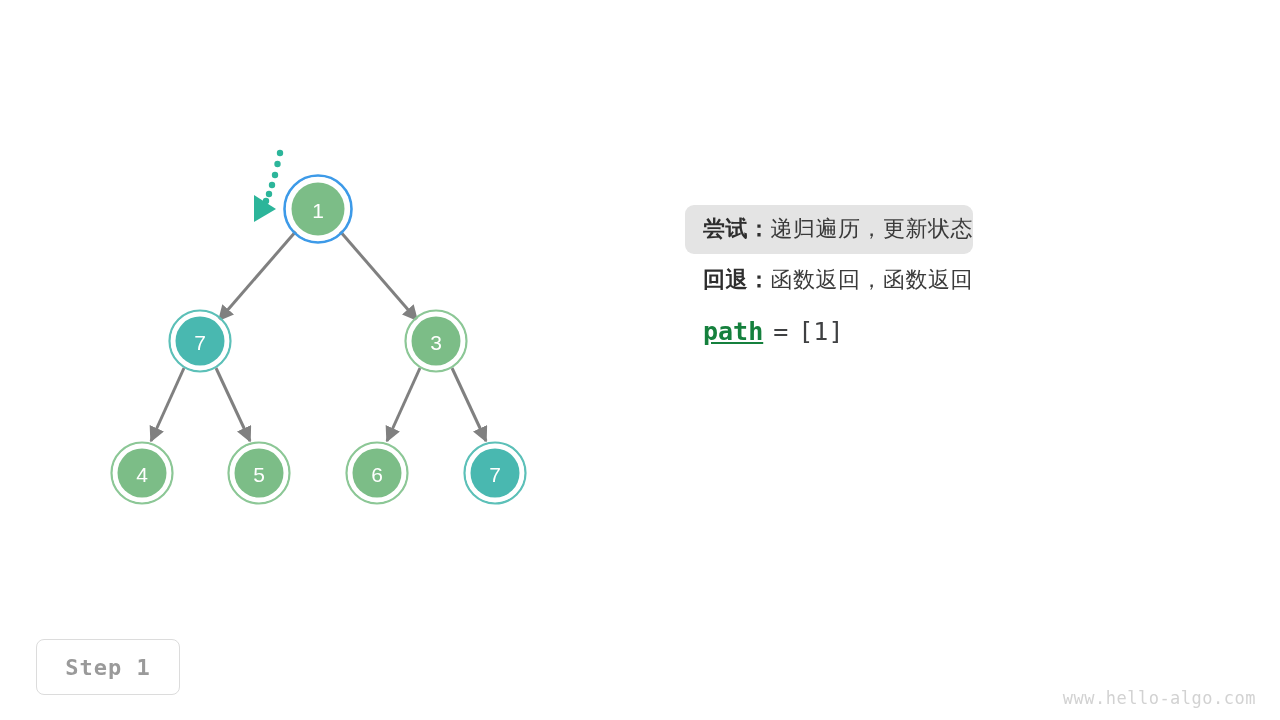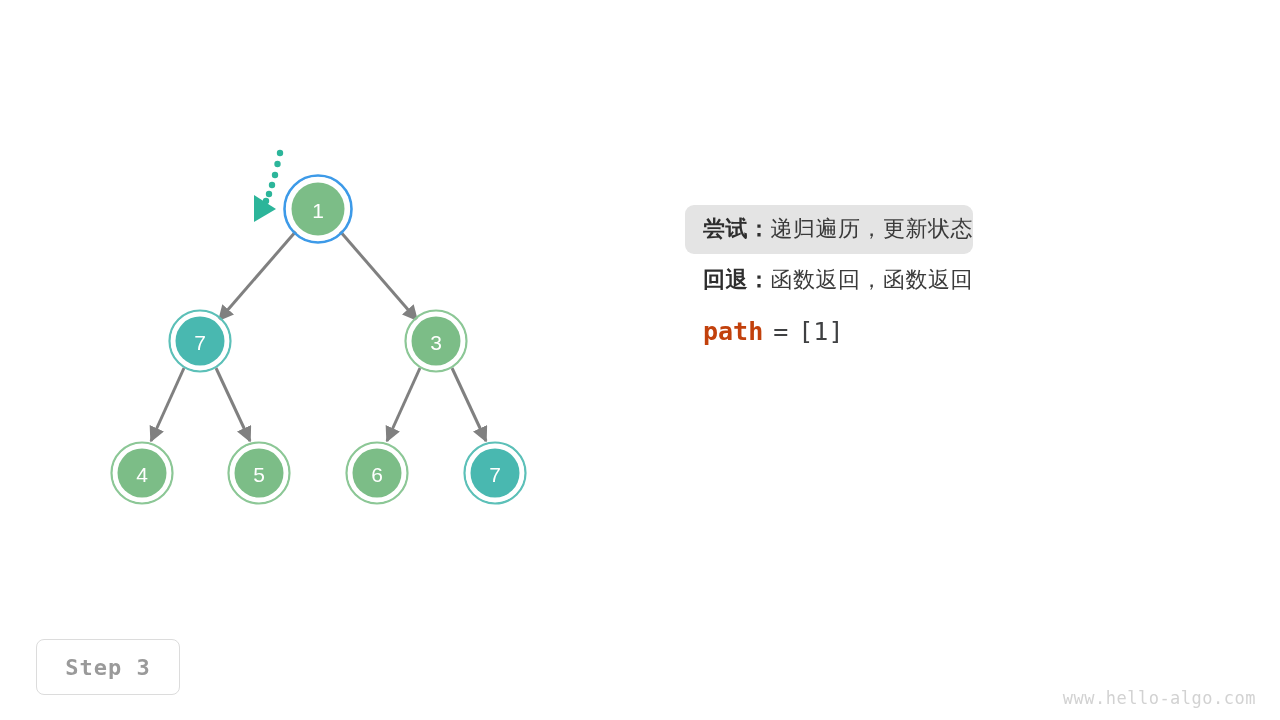--- a/index.html
+++ b/index.html
@@ -66,21 +66,21 @@
   }
   .code-line {
     font-family: "DejaVu Sans Mono", "Liberation Mono", monospace;
     font-size: 25px;
     color: #3f4042;
     padding-left: 18px;
     white-space: pre;
   }
   #path-line { margin-top: 12px; }
   #res-line  { margin-top: 84px; }
-  .var-path { color: #c2410c; font-weight: bold; }
+  .var-path { color: #15803d; font-weight: bold; text-decoration: underline; }
   .var-res  { color: #2c9487; font-weight: bold; }
   .code-eq, .code-val { color: #3f4042; }
 
   
   #step-badge {
     position: absolute;
     left: 36px;
     top: 639px;
     width: 144px;
     height: 56px;
@@ -201,18 +201,18 @@
     <div id="try-line" class="cn-line"><span class="kw">尝试：</span><span>递归遍历，更新状态</span></div>
 
     <div id="back-line" class="cn-line"><span class="kw">回退：</span><span>函数返回，函数返回</span></div>
 
     <div id="path-line" class="code-line"><span class="var-path">path</span><span class="code-eq" style="padding:0 10px;">=</span><span class="code-val">[1]</span></div>
 
 
   </div>
 
   <div id="step-badge">
-    <span>Step 3</span>
+    <span>Step 1</span>
   </div>
 
   <div id="watermark">www.hello-algo.com</div>
 
 </div>
 
 </body></html>

